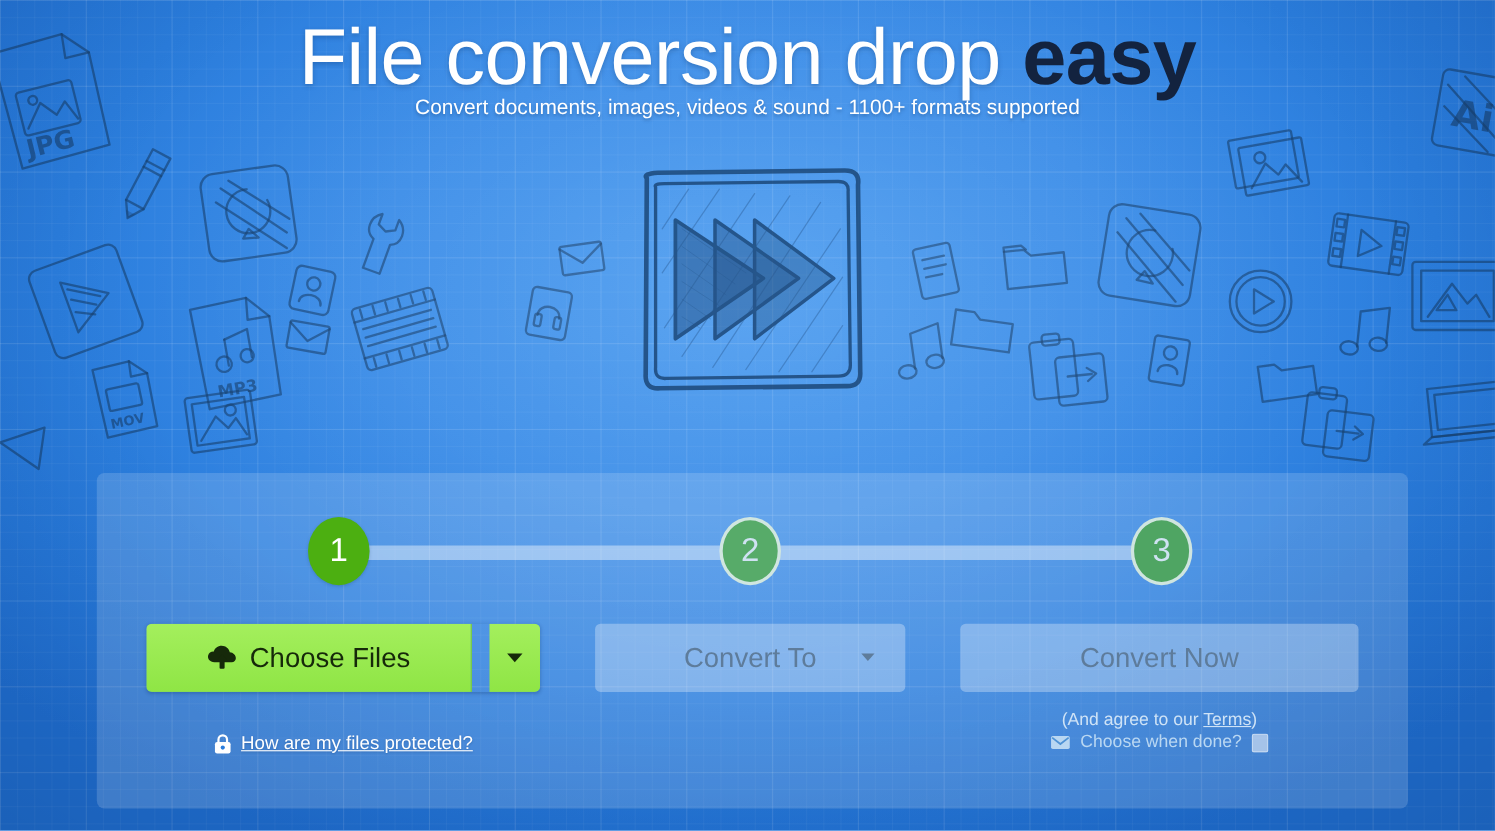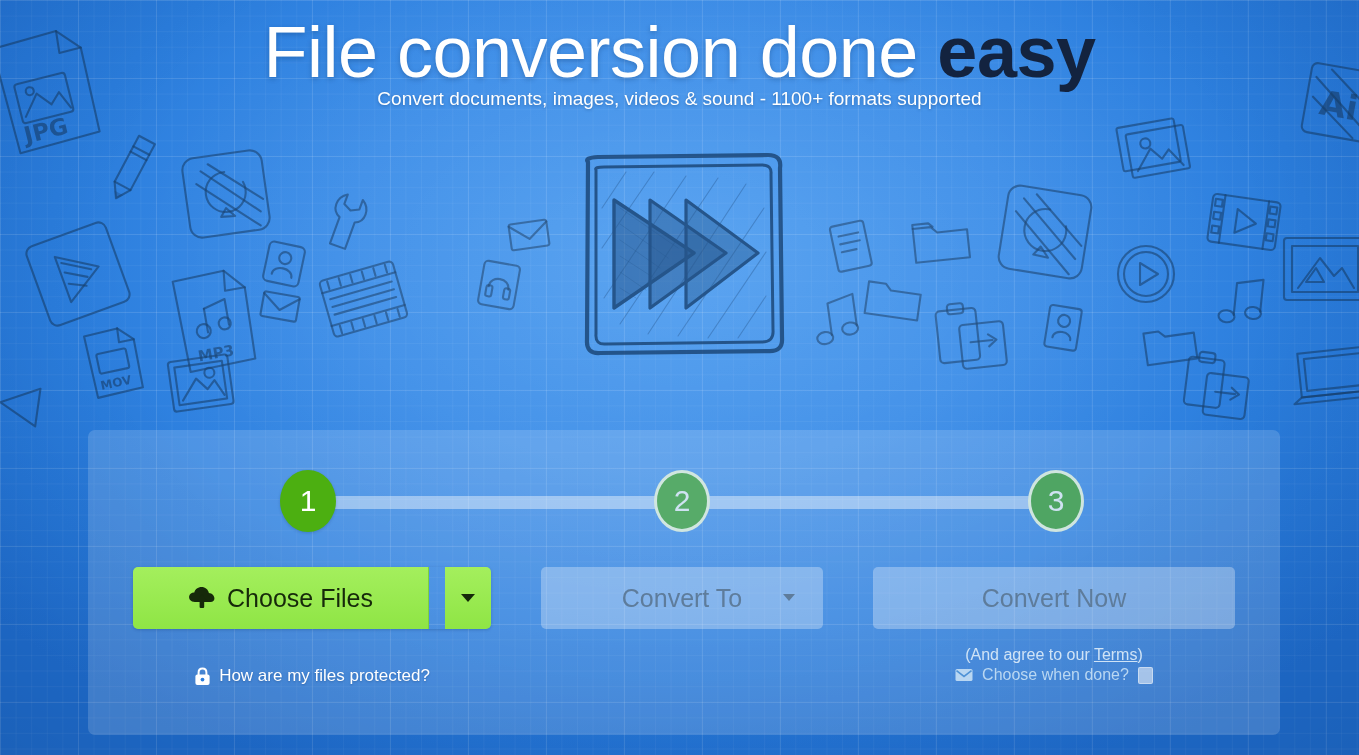--- a/index.html
+++ b/index.html
@@ -276,20 +276,21 @@
     left: 45px; top: 236px;
     width: 358px;
     display: flex;
     align-items: center;
     justify-content: center;
     gap: 8px;
   }
   #protected-link {
     color: #ffffff;
     font-size: 17px;
+    text-decoration: underline;
     cursor: pointer;
     text-shadow: 0 1px 2px rgba(10,45,95,0.30);
   }
 
   #terms-row {
     position: absolute;
     left: 785px; top: 216px;
     width: 362px;
     text-align: center;
     color: #cfe3f6;
@@ -575,21 +576,21 @@
       <g transform="rotate(9 22 26)">
         <rect class="dd" x="5" y="5" width="32" height="42" rx="3"></rect>
         <circle class="dd" cx="21" cy="19" r="6"></circle>
         <path class="dd" d="M12 37 C12 28 30 28 30 37"></path>
       </g>
     </svg>
 
   </div>
 
   <div id="hero">
-    <h1 id="headline"><span>File conversion done </span><span class="strong">easy</span></h1>
+    <h1 id="headline"><span>File conversion drop </span><span class="strong">easy</span></h1>
     <div id="subhead">Convert documents, images, videos &amp; sound - 1100+ formats supported</div>
   </div>
 
   <svg id="center-icon" viewBox="0 0 232 215">
     <g stroke="#17406f" fill="none" stroke-linecap="round" stroke-linejoin="round" opacity="0.78">
 
       <path stroke-width="4.2" d="M20 14 Q16 10 30 9 L200 7 Q214 7 212 20 L214 190 Q215 204 200 203 L32 205 Q18 206 19 192 Z"></path>
       <path stroke-width="3" d="M28 22 Q26 19 36 19 L194 17 Q204 17 203 26 L205 182 Q206 194 194 194 L38 196 Q27 197 28 186 Z"></path>
 
       <g stroke-width="1.1" opacity="0.38">

